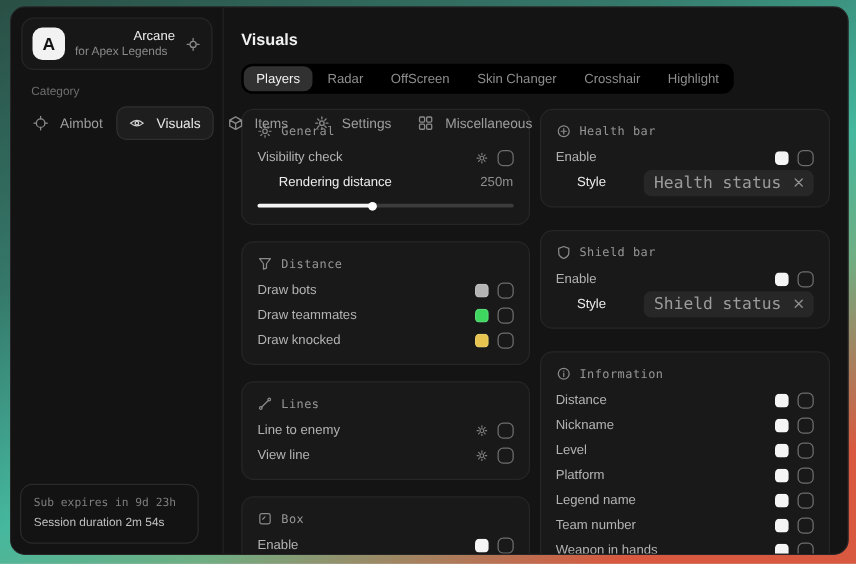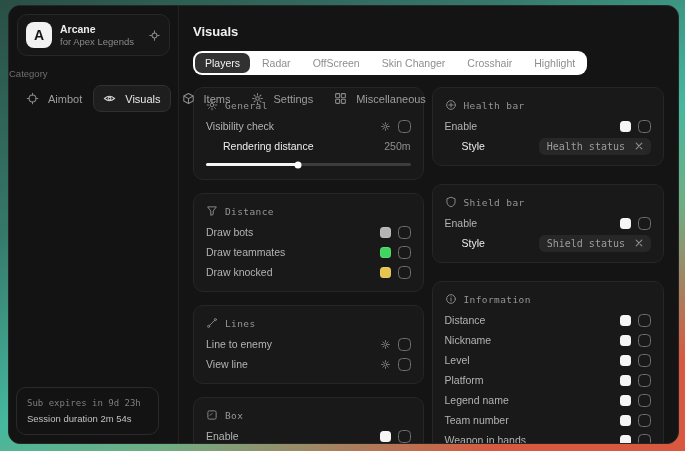--- a/index.html
+++ b/index.html
@@ -18,42 +18,42 @@
   .sidebar { width:170px; flex:0 0 170px; border-right:1px solid #232323; position:relative; background:#131313; }
   .brand {
     margin:8px; padding:7px 8px; border:1px solid #272727; border-radius:10px;
     display:flex; align-items:center; gap:8px; background:#171717;
   }
   .logo {
     width:26px; height:26px; border-radius:8px; background:#f2f2f2; color:#141414;
     font-weight:bold; font-size:14px; display:flex; align-items:center; justify-content:center;
   }
   .brand-text { flex:1; line-height:1.25; }
-  .brand-name { color:#ececec; font-weight:bold; font-size:10.5px; }
+  .brand-name { color:#ececec; font-weight:normal; font-size:10.5px;text-align:right; }
   .brand-sub { color:#8a8a8a; font-size:9.5px; }
   .brand-action { color:#8a8a8a; display:flex; }
-  .cat-label { color:#6f6f6f; font-size:9.5px; margin:12px 0 6px; }
+  .cat-label { color:#6f6f6f; font-size:9.5px; margin:12px 16px 6px; }
   .nav { display:flex; flex-direction:row; gap:1px; padding:0 7px; }
   .nav-item {
     display:flex; align-items:center; gap:9px; height:27px; padding:0 9px;
     color:#9d9d9d; border:1px solid transparent; border-radius:8px; cursor:pointer;
   }
   .nav-item .nicon { display:flex; color:#8a8a8a; }
   .nav-item.active { background:#1e1e1e; border-color:#303030; color:#e8e8e8; }
   .nav-item.active .nicon { color:#d0d0d0; }
   .session {
     position:absolute; left:7px; right:19px; bottom:8px;
     border:1px solid #2a2a2a; border-radius:10px; padding:8px 10px; line-height:1.6;
   }
   .session .mono { font-family:"DejaVu Sans Mono", monospace; font-size:9px; color:#7e7e7e; }
   .session .dur { font-size:9.5px; color:#c0c0c0; }
   
   .main { flex:1; padding:12px 14px; overflow:hidden; }
   .page-title { color:#f0f0f0; font-size:13px; font-weight:bold; margin:6px 0 12px; }
-  .tabs { display:inline-flex; background:#ffffff; border-radius:9px; padding:2px; gap:2px; }
+  .tabs { display:inline-flex; background:#000000; border-radius:9px; padding:2px; gap:2px; }
   .tab { padding:4px 10px; font-size:10.5px; color:#8e8e8e; border-radius:7px; cursor:pointer; white-space:nowrap; }
   .tab.active { background:#313131; color:#f3f3f3; }
   .columns { display:flex; gap:8px; margin-top:12px; align-items:flex-start; }
   .col { display:flex; flex-direction:column; }
   .col-left { width:232px; gap:13px; }
   .col-right { width:234px; gap:18px; }
   .card { background:#191919; border:1px solid #262626; border-radius:10px; padding:8px 12px 9px; width:100%; }
   .card-head { display:flex; align-items:center; gap:7px; height:18px; margin-bottom:2px; }
   .card-title { font-family:"DejaVu Sans Mono", monospace; font-size:9.5px; color:#969696; letter-spacing:.4px; }
   .cicon { display:flex; color:#8a8a8a; }
@@ -65,21 +65,21 @@
   .checkbox { width:13px; height:13px; border:1.5px solid #6e6e6e; border-radius:4.5px; cursor:pointer; }
   .swatch { width:11px; height:11px; border-radius:3.5px; border:1px solid rgba(255,255,255,.12); cursor:pointer; }
   .mini-gear { display:flex; color:#7f7f7f; cursor:pointer; }
   .slider { position:relative; height:3px; background:#3c3c3c; border-radius:2px; margin:7px 0 4px; cursor:pointer; }
   .slider-fill { position:absolute; left:0; top:0; bottom:0; background:#f4f4f4; border-radius:2px; }
   .slider-thumb { position:absolute; top:50%; width:7px; height:7px; background:#ffffff; border-radius:50%; transform:translate(-50%,-50%); }
   .select {
     display:flex; align-items:center; gap:10px; background:#272727; border-radius:6px;
     padding:3px 8px; cursor:pointer;
   }
-  .select-value { font-family:"DejaVu Sans Mono", monospace; font-size:10px; color:#9c9c9c; }
+  .select-value { font-family:"DejaVu Sans Mono", monospace; font-size:13px; color:#9c9c9c; }
   .clear { display:flex; color:#8f8f8f; cursor:pointer; }
   svg { display:block; }
 </style>
 </head>
 <body>
 
 <div class="window">
 
   <aside class="sidebar">
     <div class="brand">

